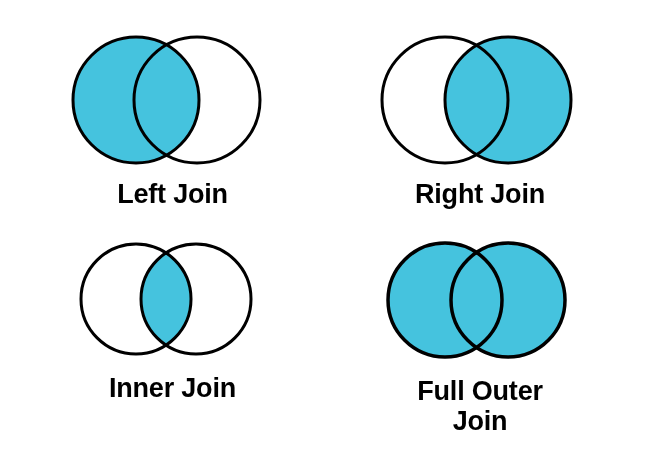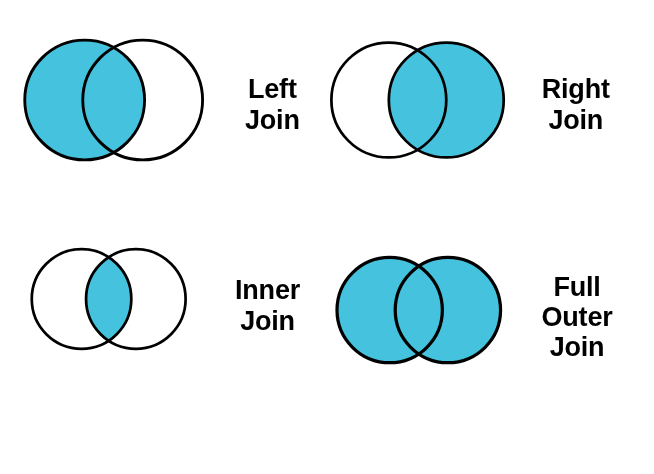--- a/index.html
+++ b/index.html
@@ -15,27 +15,27 @@
   }
   .board {
     position: relative;
     width: 654px;
     height: 474px;
     background: #ffffff;
   }
   .join-cell {
     position: absolute;
     display: flex;
-    flex-direction: row;
+    flex-direction: column;
     align-items: center;
   }
   .cell-tl { left: 20px;  top: 30px;  width: 305px; }
   .cell-tr { left: 325px; top: 30px;  width: 310px; }
   .cell-bl { left: 20px;  top: 238px; width: 305px; }
-  .cell-br { left: 325px; top: 248px; width: 310px; }
+  .cell-br { left: 325px; top: 238px; width: 310px; }
 
   .venn-svg { display: block; }
 
   .venn-label {
     font-family: "Liberation Sans", sans-serif;
     font-weight: bold;
     color: #000000;
     text-align: center;
     line-height: 1.12;
     letter-spacing: -0.2px;

